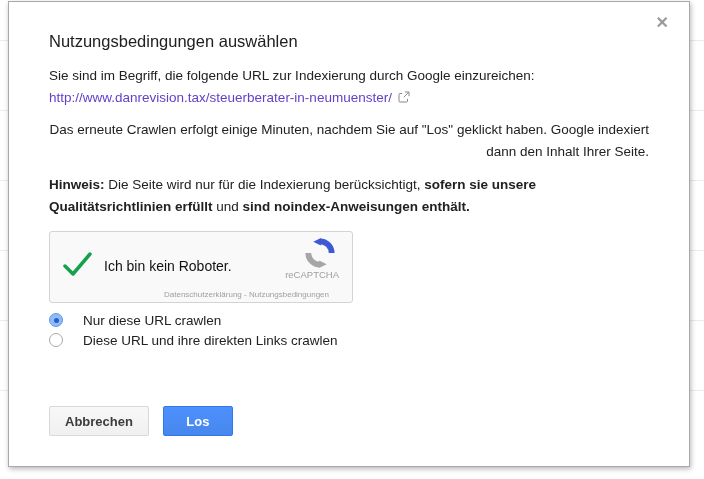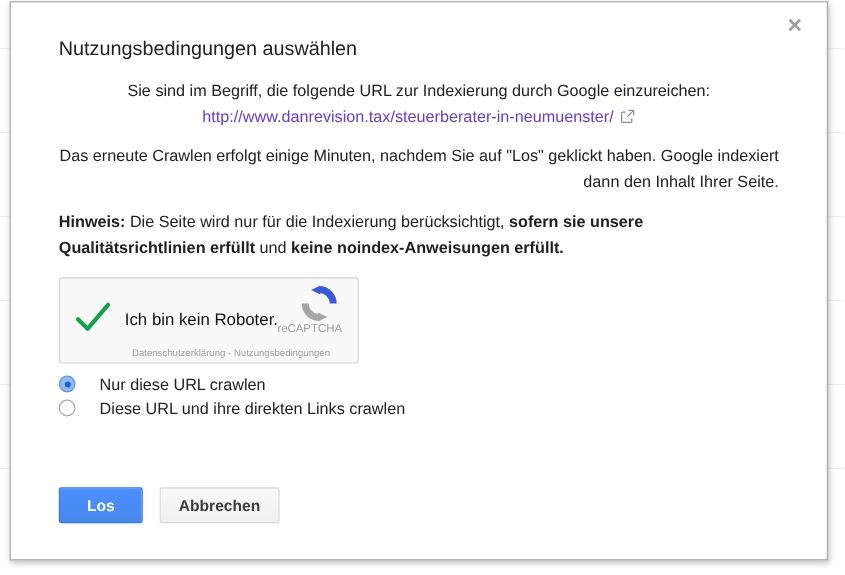--- a/index.html
+++ b/index.html
@@ -20,32 +20,32 @@
 
   .close-btn {
     position:absolute; top:13px; right:20px;
     color:#9b9b9b; font-size:16px; font-weight:bold; line-height:16px;
     cursor:pointer;
   }
 
   .content { padding:30px 40px 0 40px; color:#212121; font-size:13.5px; }
 
   .title { font-size:16.5px; font-weight:normal; color:#212121; }
-  p.intro-block { margin-top:14px; margin-bottom:6px; line-height:22px;text-align:center; }
+  p.intro-block { margin-top:14px; margin-bottom:6px; line-height:22px; }
   p.crawl-block { margin-top:9px; line-height:22px;text-align:right; }
   p.note-block  { margin-top:11px; line-height:22px; }
 
   .url-link { color:#6440c8; text-decoration:none; }
   .ext-icon { display:inline-block; vertical-align:-1px; margin-left:6px; }
 
   b { font-weight:bold; }
 
   .recaptcha-box {
     position:relative; margin-top:13px;
-    width:250px; height:72px;
+    width:304px; height:72px;
     background:#f9f9f9; border:1px solid #d3d3d3; border-radius:3px;
   }
   .rc-check { position:absolute; left:13px; top:19px; }
   .rc-label { position:absolute; left:54px; top:26px; font-size:14px; color:#111; }
   .rc-logo  { position:absolute; right:17px; top:6px; }
   .rc-brand { position:absolute; right:13px; top:37px; font-size:9.5px; color:#9e9e9e; }
   .rc-terms { position:absolute; right:23px; bottom:3px; font-size:8px; color:#9e9e9e; }
 
   .radio-group { margin-top:7px; }
   .radio-row { display:flex; align-items:center; height:20px; cursor:default; }
@@ -89,21 +89,21 @@
       <span>Sie sind im Begriff, die folgende URL zur Indexierung durch Google einzureichen:</span><br>
       <a href="#" class="url-link">http://www.danrevision.tax/steuerberater-in-neumuenster/</a><span class="ext-icon"><svg width="12" height="12" viewBox="0 0 12 12">
           <path d="M4.2 2.5 H2 a1 1 0 0 0 -1 1 V10 a1 1 0 0 0 1 1 h6.5 a1 1 0 0 0 1 -1 V7.8" fill="none" stroke="#8a8a8a" stroke-width="1"></path>
           <path d="M6.8 1 H11 V5.2" fill="none" stroke="#8a8a8a" stroke-width="1"></path>
           <path d="M10.8 1.2 L5.8 6.2" fill="none" stroke="#8a8a8a" stroke-width="1"></path>
         </svg></span>
     </p>
 
     <p class="crawl-block">Das erneute Crawlen erfolgt einige Minuten, nachdem Sie auf "Los" geklickt haben. Google indexiert dann den Inhalt Ihrer Seite.</p>
 
-    <p class="note-block"><b>Hinweis:</b><span> Die Seite wird nur für die Indexierung berücksichtigt, </span><b>sofern sie unsere Qualitätsrichtlinien erfüllt</b><span> und </span><b>keine noindex-Anweisungen erfüllt.</b></p>
+    <p class="note-block"><b>Hinweis:</b><span> Die Seite wird nur für die Indexierung berücksichtigt, </span><b>sofern sie unsere Qualitätsrichtlinien erfüllt</b><span> und </span><b>sind noindex-Anweisungen enthält.</b></p>
 
     <div class="recaptcha-box">
       <span class="rc-check">
         <svg width="30" height="28" viewBox="0 0 30 28">
           <path d="M2 15 L10 23 L27 3" fill="none" stroke="#17a04b" stroke-width="3.5" stroke-linecap="round" stroke-linejoin="round"></path>
         </svg>
       </span>
       <span class="rc-label">Ich bin kein Roboter.</span>
       <span class="rc-logo">
         <svg width="30" height="30" viewBox="0 0 36 36">
@@ -122,18 +122,18 @@
         <span class="radio on"></span>
         <span class="radio-label">Nur diese URL crawlen</span>
       </div>
       <div class="radio-row">
         <span class="radio off"></span>
         <span class="radio-label">Diese URL und ihre direkten Links crawlen</span>
       </div>
     </div>
 
     <div class="button-row">
+      <button class="btn btn-cancel">Abbrechen</button>
       <button class="btn btn-submit">Los</button>
-      <button class="btn btn-cancel">Abbrechen</button>
     </div>
 
   </div>
 </div>
 
 </body></html>

